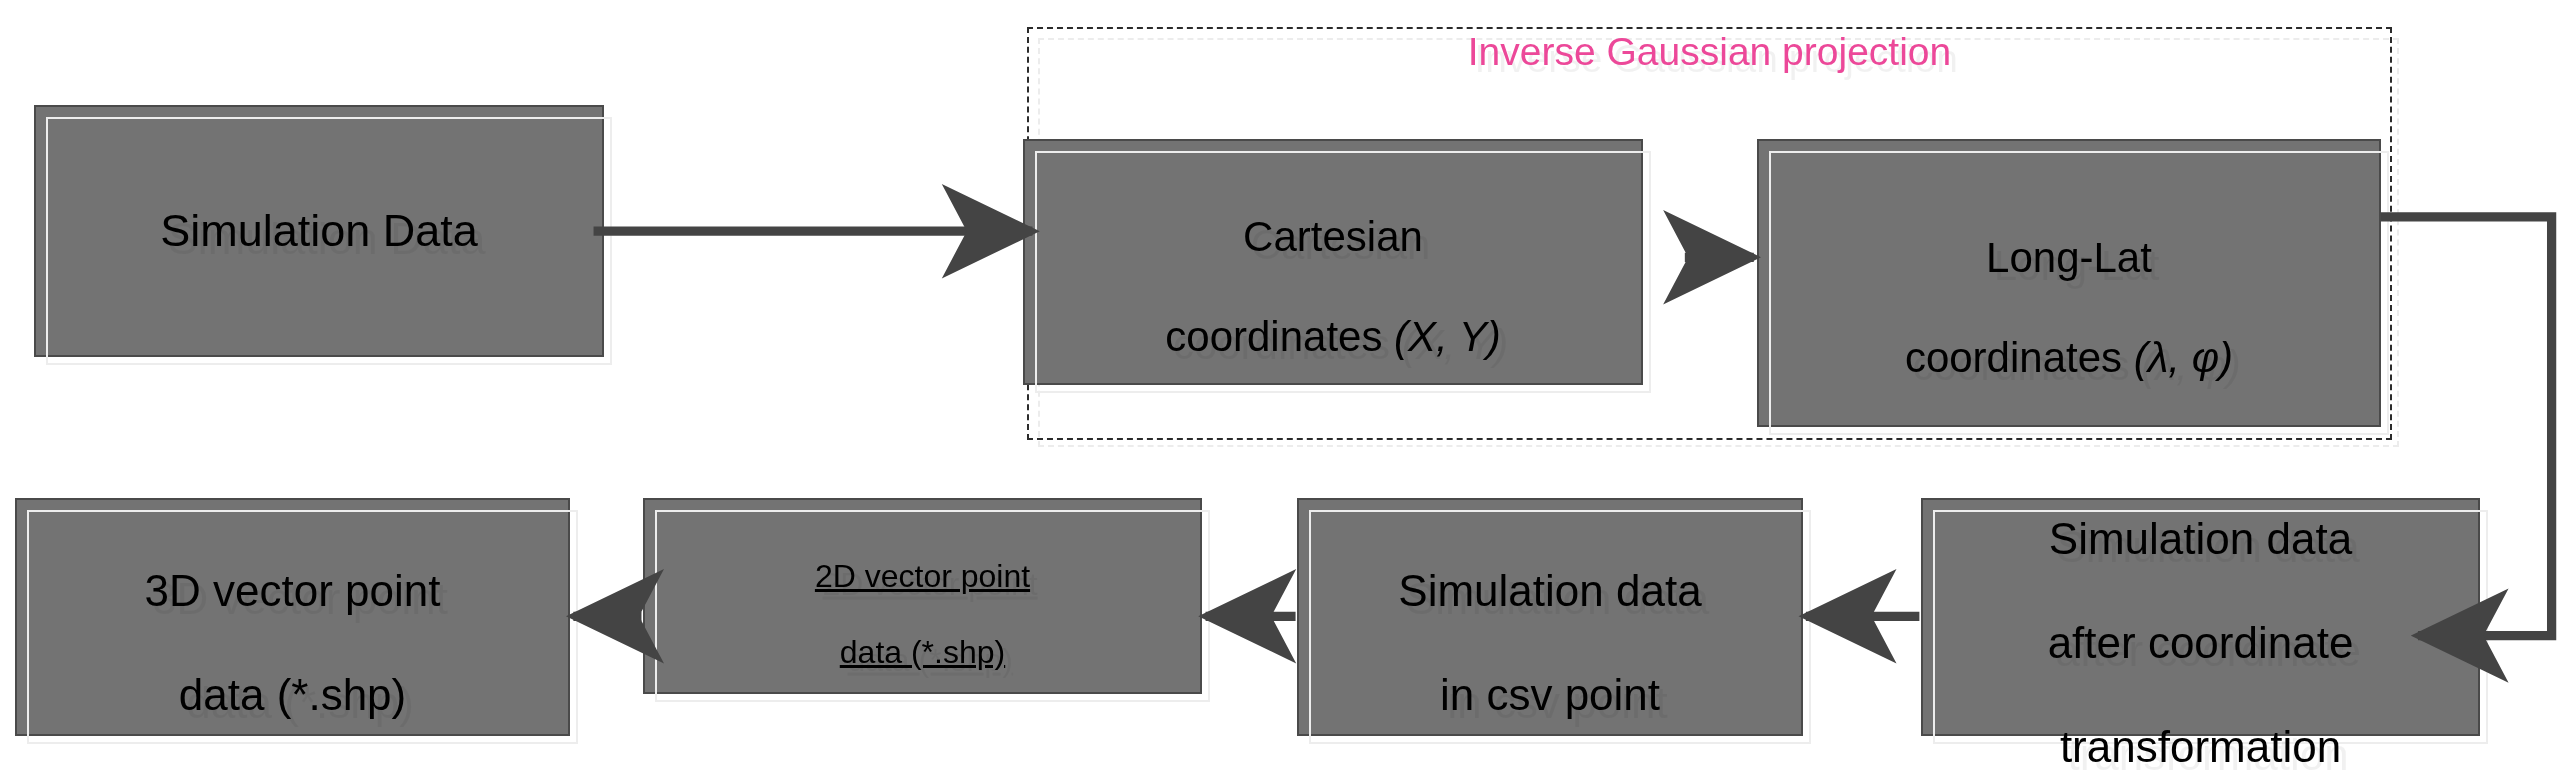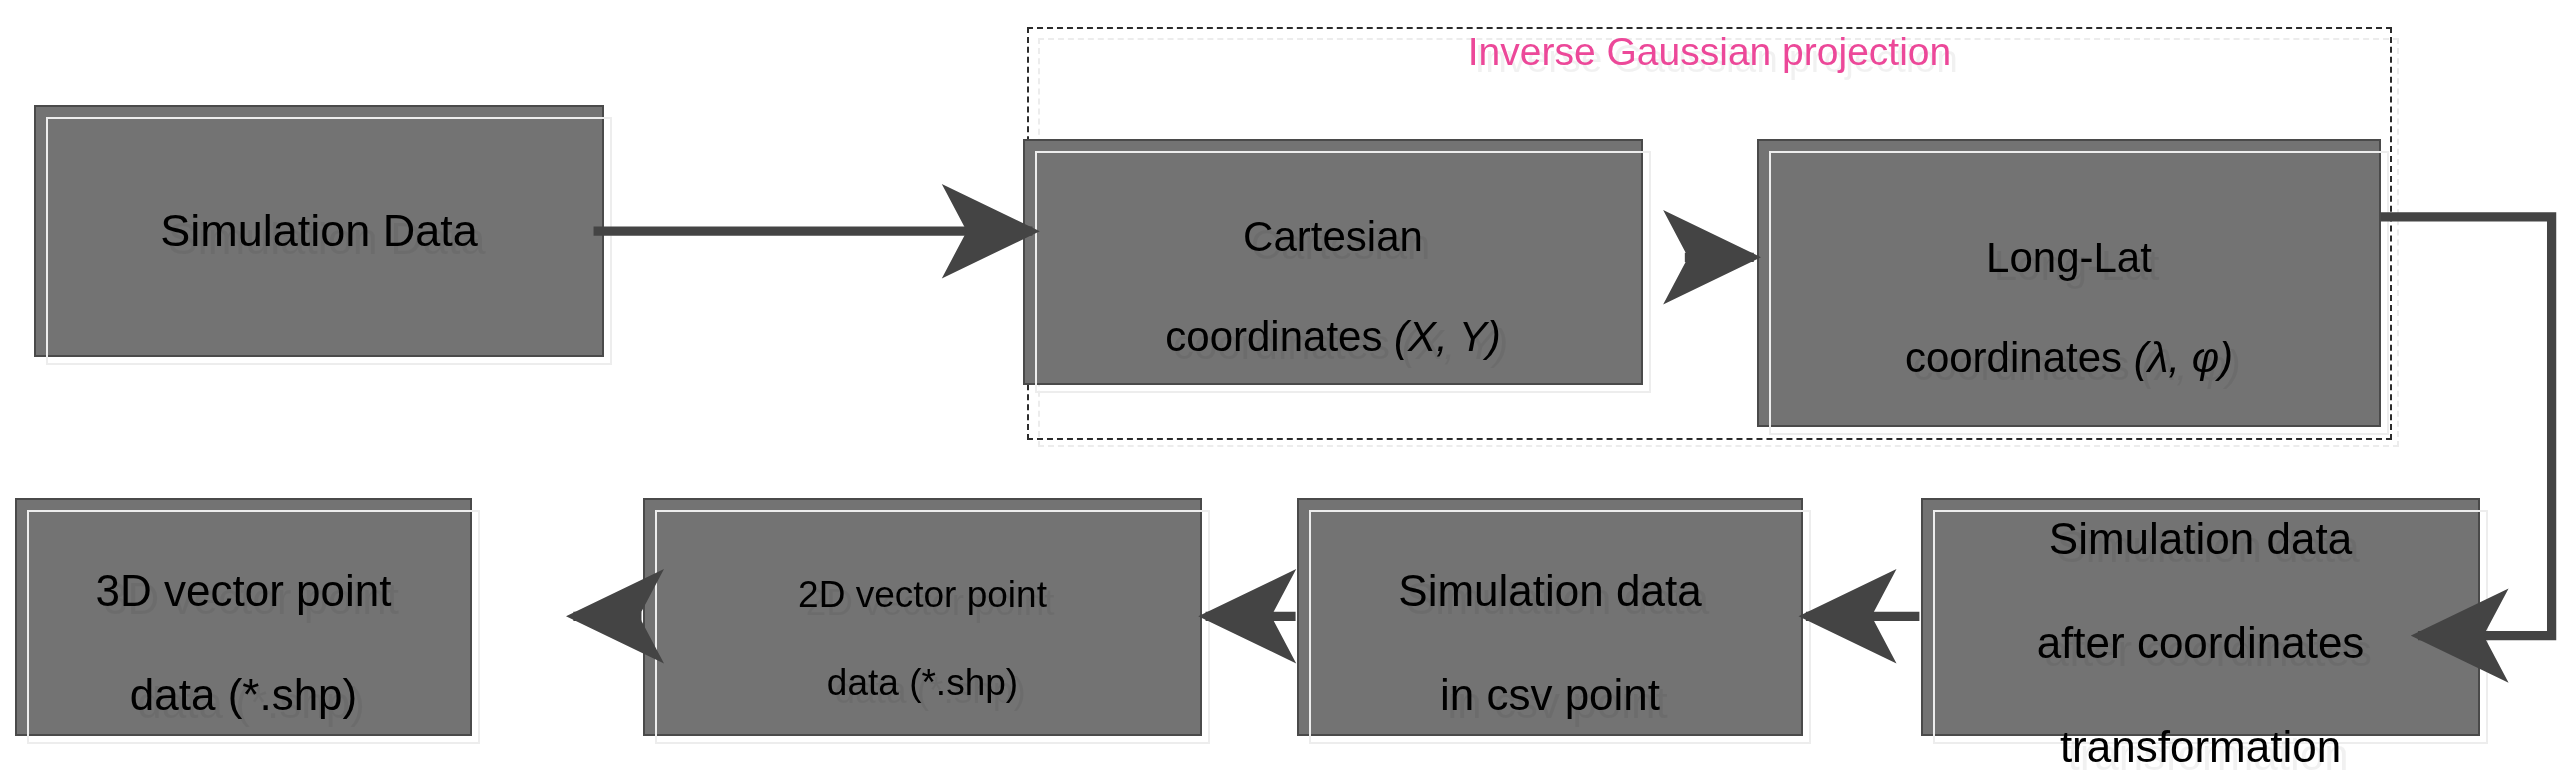--- a/index.html
+++ b/index.html
@@ -138,43 +138,43 @@
     </span>
   </div>
 
   <div class="node" style="left:1757px; top:139px; width:624px; height:288px; font-size:42px;">
     <span class="label">
       <span>Long-Lat</span><br>
       <span>coordinates </span><i>(λ, φ)</i>
     </span>
   </div>
 
-  <div class="node" style="left:15px; top:498px; width:457px; height:238px; font-size:44px;">
+  <div class="node" style="left:15px; top:498px; width:555px; height:238px; font-size:44px;">
     <span class="label">
       <span>3D vector point</span><br>
       <span>data (*.shp)</span>
     </span>
   </div>
 
-  <div class="node" style="left:643px; top:498px; width:559px; height:238px; font-size:37px;">
+  <div class="node" style="left:643px; top:498px; width:559px; height:196px; font-size:32px;text-decoration:underline;">
     <span class="label">
       <span>2D vector point</span><br>
       <span>data (*.shp)</span>
     </span>
   </div>
 
   <div class="node" style="left:1297px; top:498px; width:506px; height:238px; font-size:44px;">
     <span class="label">
       <span>Simulation data</span><br>
       <span>in csv point</span>
     </span>
   </div>
 
   <div class="node" style="left:1921px; top:498px; width:559px; height:238px; font-size:44px;">
     <span class="label">
       <span>Simulation data</span><br>
-      <span>after coordinates</span><br>
+      <span>after coordinate</span><br>
       <span>transformation</span>
     </span>
   </div>
 
 </div>
 
 
 </body></html>

